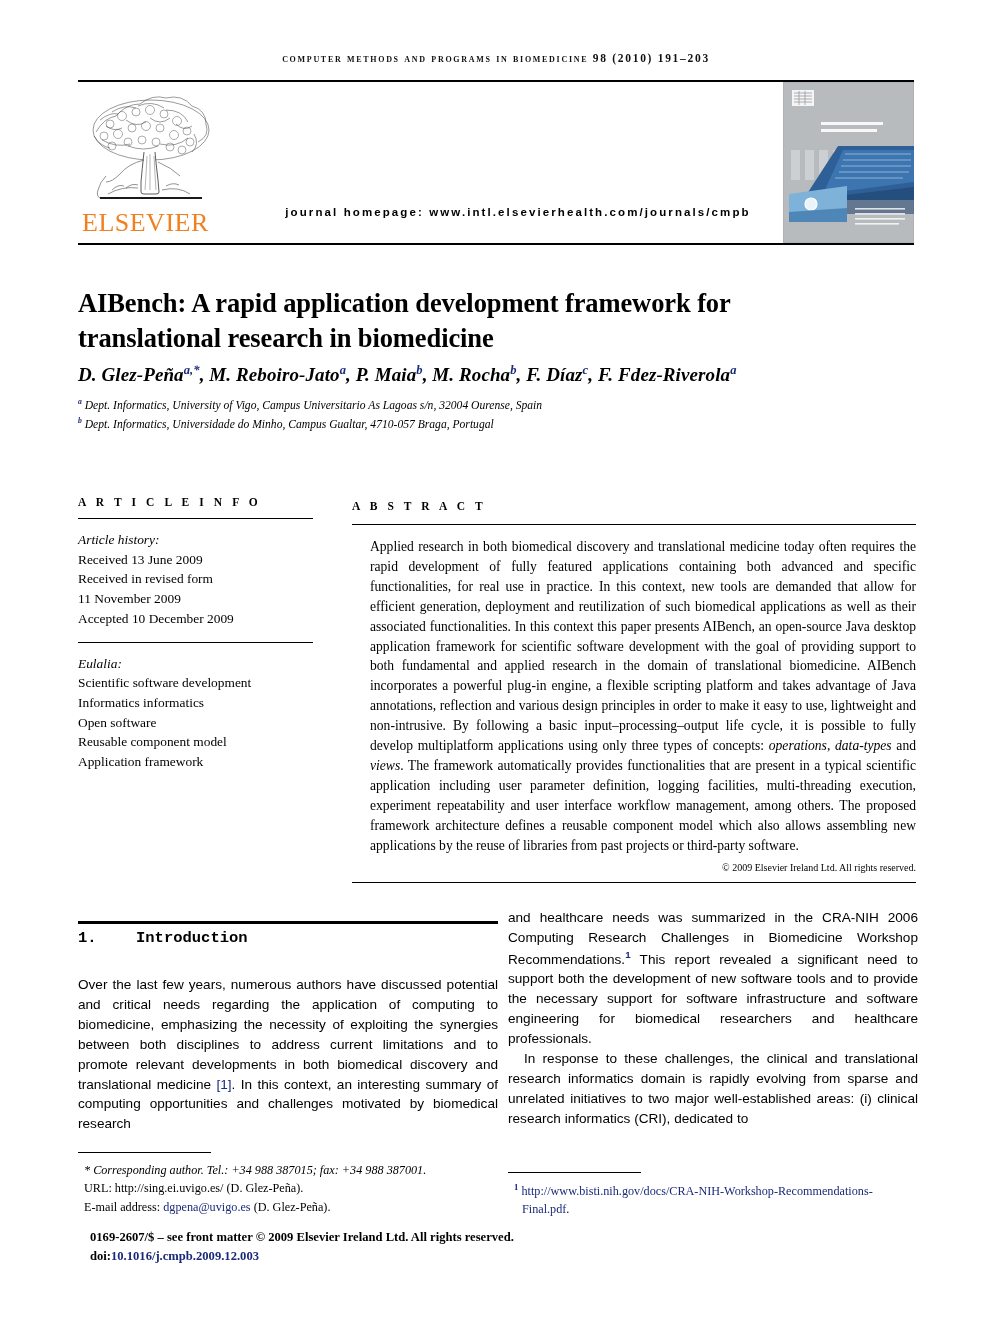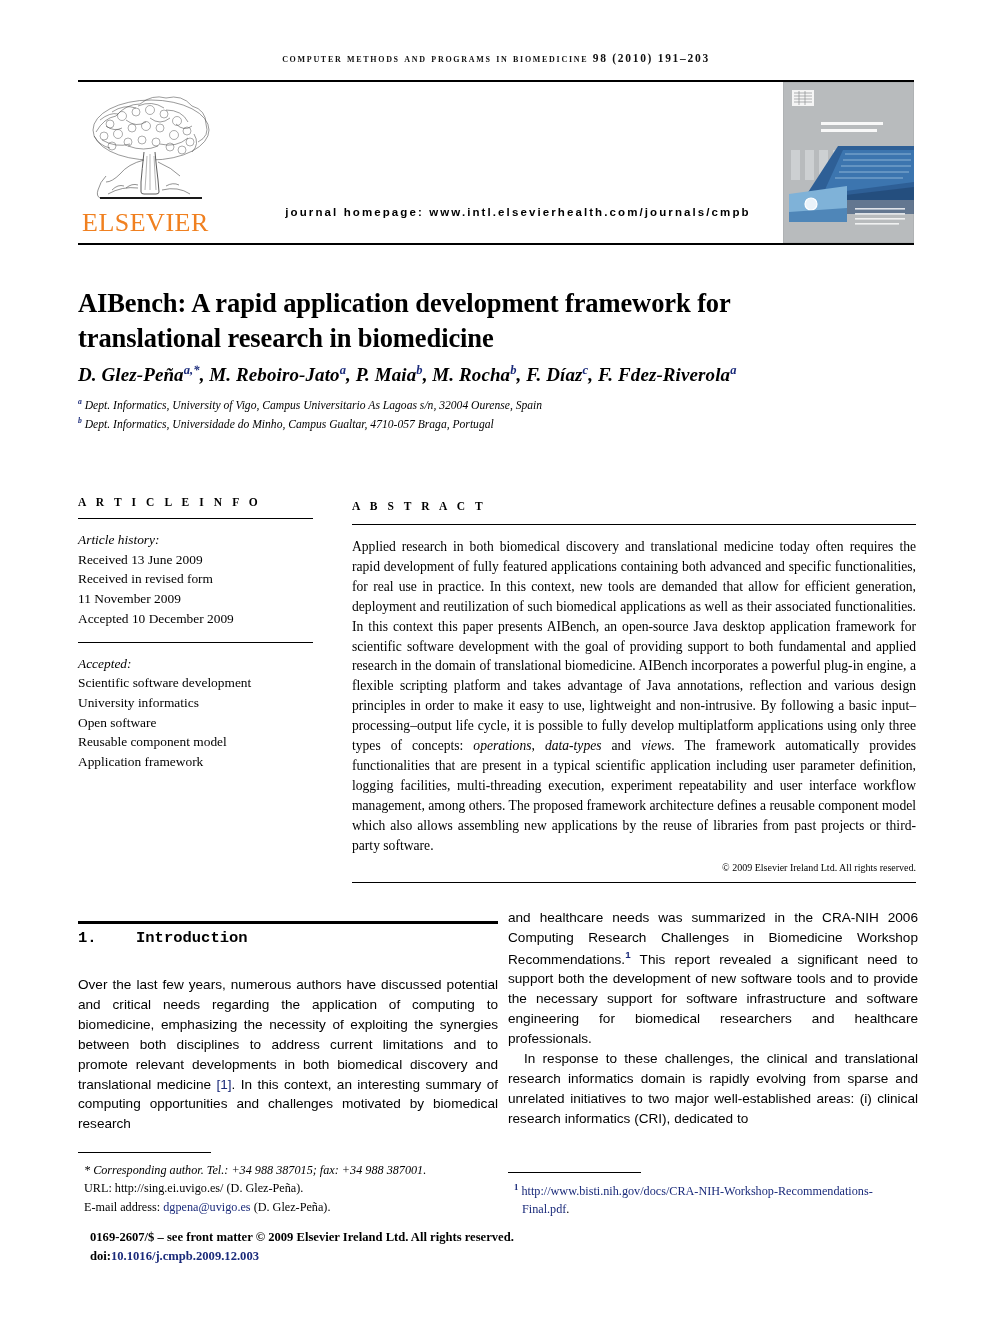--- a/index.html
+++ b/index.html
@@ -184,20 +184,21 @@
     margin-top: 10px;
     border-top: 1px solid #000;
   }
   .abstract-body {
     margin-top: 12px;
     font-family: "Liberation Serif", "DejaVu Serif", serif;
     font-size: 13.6px;
     line-height: 1.465;
     text-align: justify;
     color: #000;
+    margin-left: 18px;
   }
   .abstract-body em { font-style: italic; }
   .copyright-line {
     margin-top: 6px;
     text-align: right;
     font-family: "Liberation Serif", "DejaVu Serif", serif;
     font-size: 10px;
     color: #000;
   }
   .abstract-bottom-rule {
@@ -433,23 +434,23 @@
     <div class="info-rule-1"></div>
     <div class="info-body">
       <div class="lead">Article history:</div>
       <div>Received 13 June 2009</div>
       <div>Received in revised form</div>
       <div>11 November 2009</div>
       <div>Accepted 10 December 2009</div>
     </div>
     <div class="info-rule-2">
       <div class="info-body" style="margin-top:0">
-        <div class="lead">Accepted:</div>
+        <div class="lead">Eulalia:</div>
         <div>Scientific software development</div>
-        <div>University informatics</div>
+        <div>Informatics informatics</div>
         <div>Open software</div>
         <div>Reusable component model</div>
         <div>Application framework</div>
       </div>
     </div>
   </div>
 
   <div class="abstract-col">
     <span class="sec-heading">A B S T R A C T</span>
     <div class="abstract-rule"></div>

